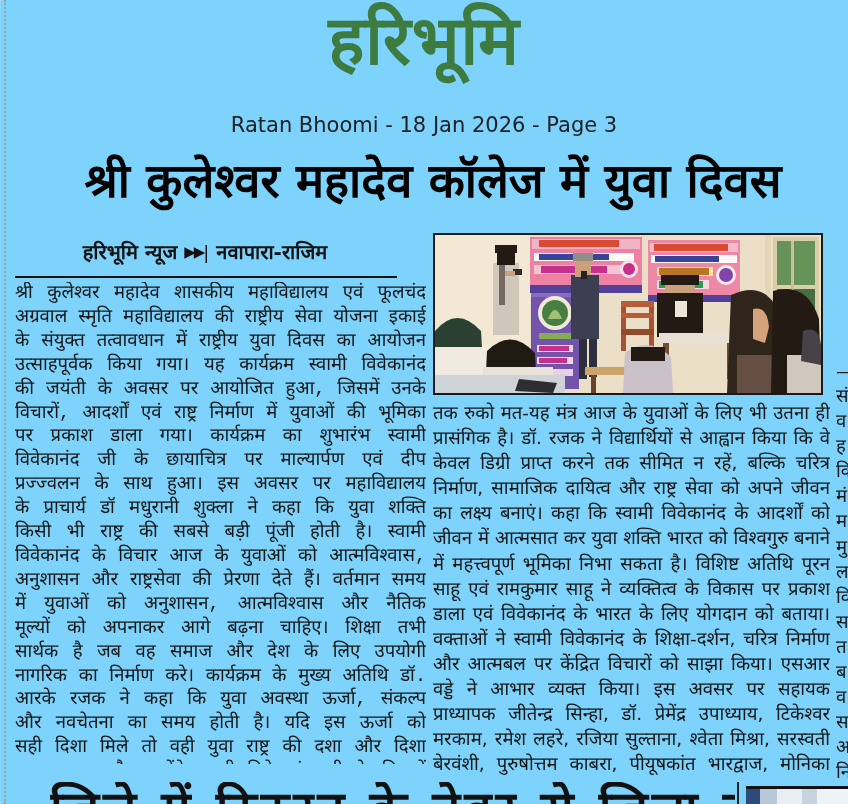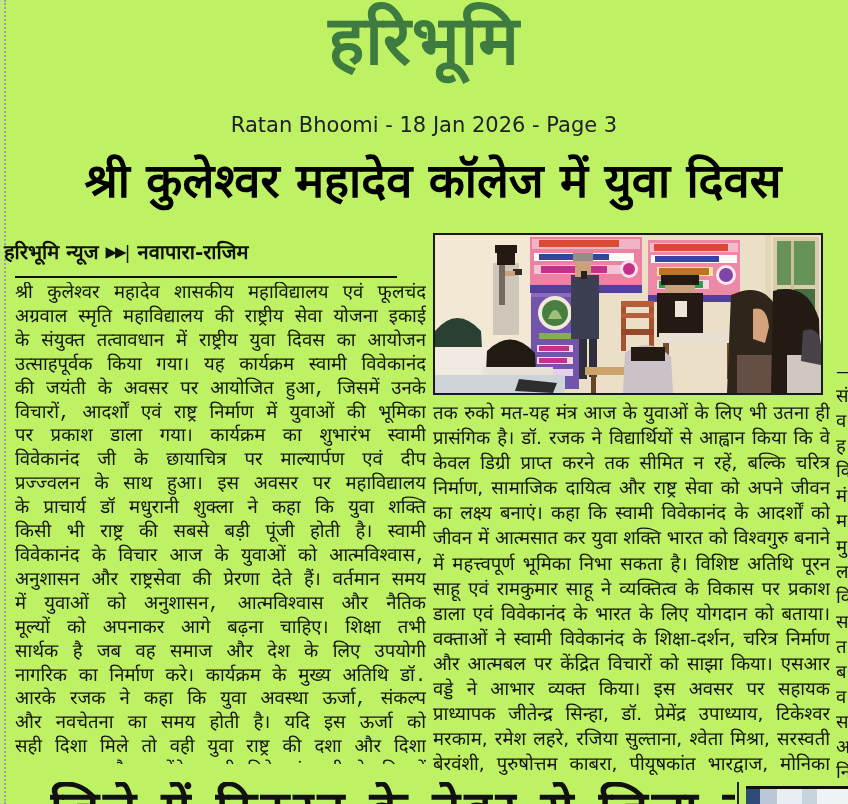--- a/index.html
+++ b/index.html
@@ -1,38 +1,38 @@
 <!DOCTYPE html>
 <html lang="hi"><head>
 <meta charset="utf-8">
 <style>
   html,body{margin:0;padding:0;background:#ffffff;}
   #page{
-    position:relative;width:848px;height:804px;background:#bef264;
+    position:relative;width:848px;height:804px;background:#7dd3fc;
     overflow:hidden;font-family:"DejaVu Sans",sans-serif;color:#1a1a1a;
   }
   
   .left-dotted{position:absolute;left:4px;top:0;height:804px;width:0;
     border-left:2px dotted #9aa0a6;}
   .left-dotted2{position:absolute;left:0px;top:0;height:804px;width:0;
     border-left:1px dotted #c9cdd1;}
 
   
   .logo{position:absolute;left:0;top:-2px;width:848px;text-align:center;
     font-size:68px;line-height:86px;font-weight:bold;letter-spacing:1px;}
   .site{position:absolute;left:0;top:88px;width:848px;text-align:center;
     font-size:21px;color:#202124;}
   .edition{position:absolute;left:0;top:113px;width:848px;text-align:center;
     font-size:21px;color:#202124;}
 
   
   .headline{position:absolute;left:38px;top:150px;width:790px;text-align:center;
     font-size:47px;line-height:62px;font-weight:bold;color:#000;
     white-space:nowrap;overflow:hidden;}
-  .byline{position:absolute;left:4px;top:238px;width:382px;text-align:left;
+  .byline{position:absolute;left:14px;top:238px;width:382px;text-align:center;
     font-size:20px;font-weight:bold;color:#111;}
   .byline .arrows{font-size:15px;letter-spacing:-2px;position:relative;top:-2px;}
   .byline .bar{font-weight:normal;font-size:18px;}
   .byline-rule{position:absolute;left:15px;top:276px;width:382px;height:0;
     border-top:2px solid #111;}
 
   
   .col-left{position:absolute;left:15px;top:282px;width:411px;height:482px;
     font-size:18.5px;line-height:23.9px;text-align:justify;color:#141414;overflow:hidden;font-family:Liberation Mono, monospace;}
   .photo-frame{position:absolute;left:433px;top:233px;width:390px;height:162px;

